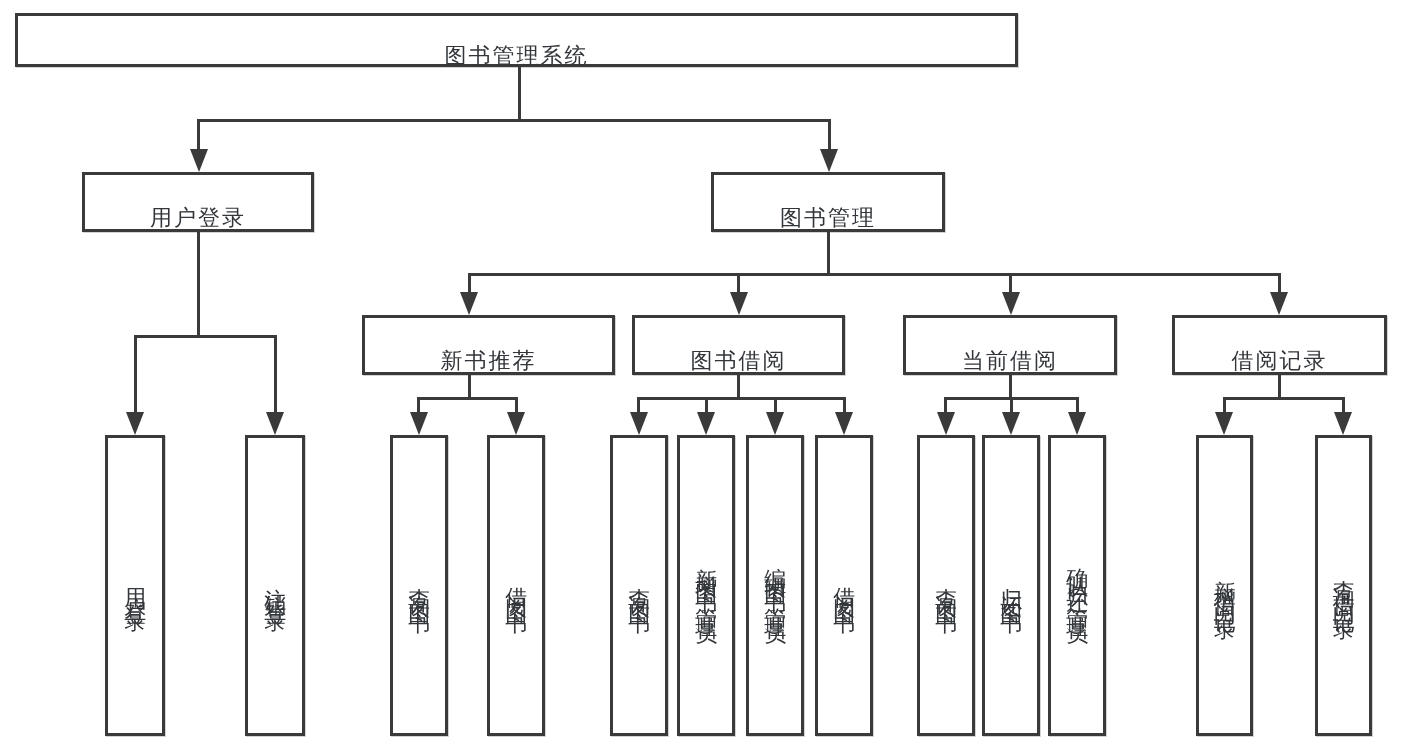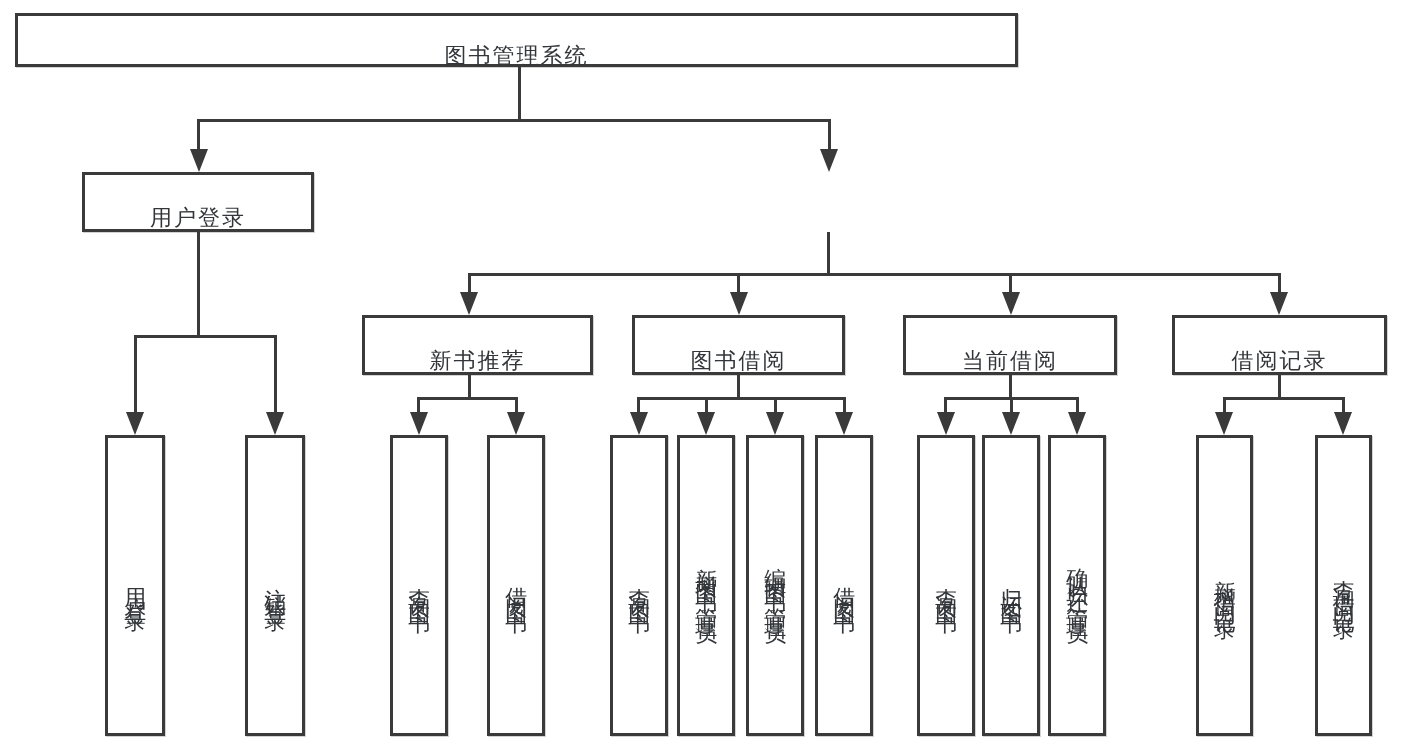--- a/index.html
+++ b/index.html
@@ -70,40 +70,43 @@
   <div class="v" style="left:518px;top:67px;height:55px"></div>
   <div class="h" style="left:197px;top:119px;width:634px"></div>
   <div class="v" style="left:197px;top:119px;height:32px"></div>
   <div class="v" style="left:828px;top:119px;height:32px"></div>
   <div class="arrow" style="left:190px;top:149px"></div>
   <div class="arrow" style="left:820px;top:149px"></div>
 
   <div class="box" style="left:82px;top:172px;width:232px;height:60px">
     <span class="hlabel">用户登录</span>
   </div>
+  <div class="box" style="left:711px;top:172px;width:234px;height:60px">
+    <span class="hlabel">图书管理</span>
+  </div>
 
   <div class="v" style="left:197px;top:232px;height:106px"></div>
   <div class="h" style="left:134px;top:335px;width:143px"></div>
   <div class="v" style="left:134px;top:335px;height:79px"></div>
   <div class="v" style="left:274px;top:335px;height:79px"></div>
   <div class="arrow" style="left:126px;top:412px"></div>
   <div class="arrow" style="left:266px;top:412px"></div>
 
   <div class="v" style="left:827px;top:232px;height:44px"></div>
   <div class="h" style="left:468px;top:273px;width:813px"></div>
   <div class="v" style="left:468px;top:273px;height:21px"></div>
   <div class="v" style="left:737px;top:273px;height:21px"></div>
   <div class="v" style="left:1009px;top:273px;height:21px"></div>
   <div class="v" style="left:1278px;top:273px;height:21px"></div>
   <div class="arrow" style="left:460px;top:292px"></div>
   <div class="arrow" style="left:730px;top:292px"></div>
   <div class="arrow" style="left:1002px;top:292px"></div>
   <div class="arrow" style="left:1270px;top:292px"></div>
 
-  <div class="box" style="left:362px;top:315px;width:231px;height:60px">
+  <div class="box" style="left:362px;top:315px;width:253px;height:60px">
     <span class="hlabel">新书推荐</span>
   </div>
   <div class="box" style="left:903px;top:315px;width:214px;height:60px">
     <span class="hlabel">当前借阅</span>
   </div>
   <div class="box" style="left:632px;top:315px;width:213px;height:60px">
     <span class="hlabel">图书借阅</span>
   </div>
   <div class="box" style="left:1172px;top:315px;width:215px;height:60px">
     <span class="hlabel">借阅记录</span>

